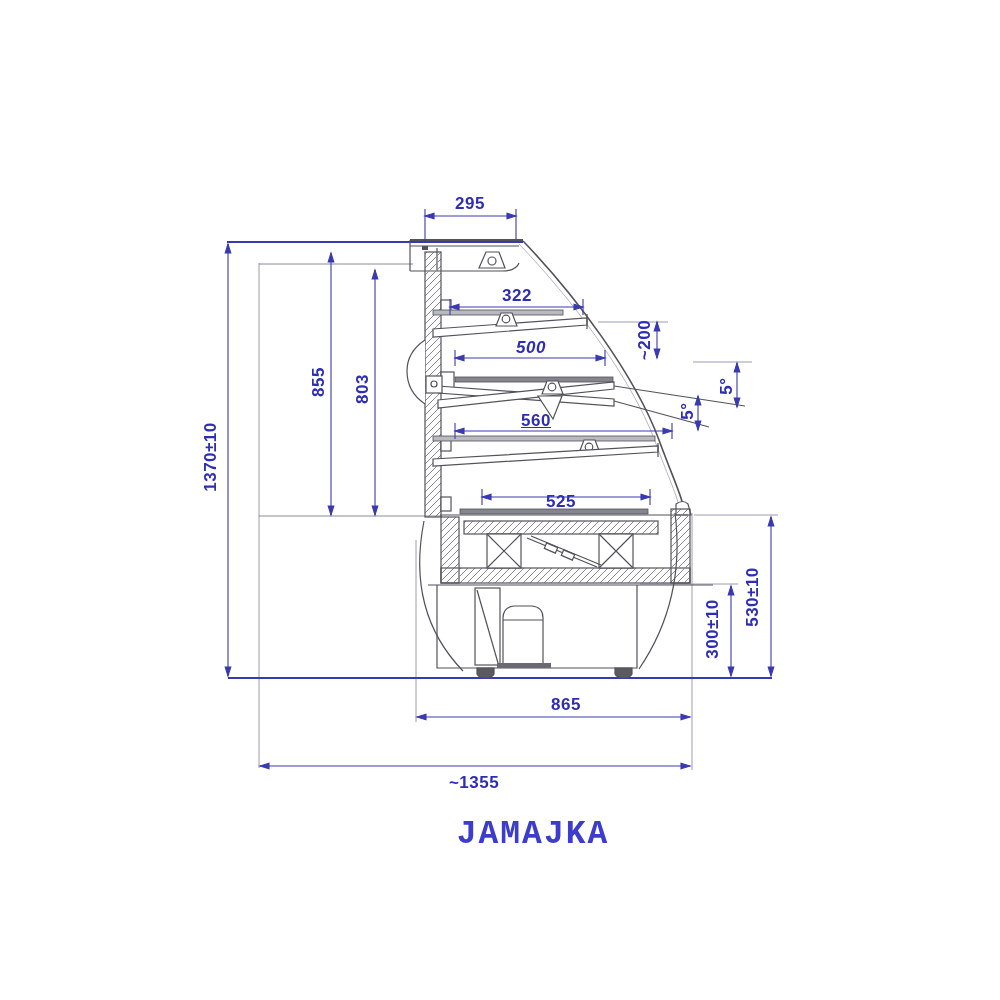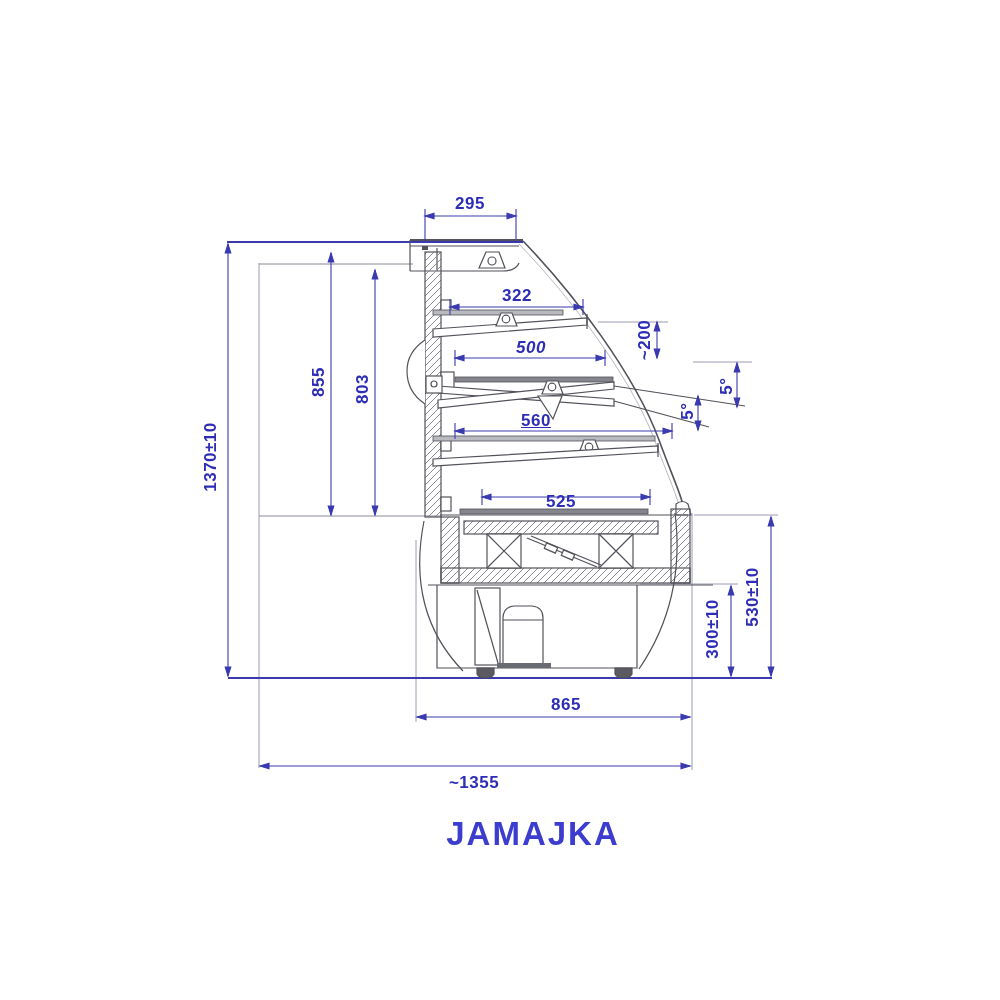--- a/index.html
+++ b/index.html
@@ -3,21 +3,21 @@
 <meta charset="utf-8">
 <style>
   html,body{margin:0;padding:0;background:#ffffff;}
   #canvas{position:relative;width:812px;height:1000px;background:#ffffff;overflow:hidden;
           font-family:"Liberation Sans", sans-serif;}
   svg{position:absolute;left:0;top:0;}
   .dim{position:absolute;transform:translate(-50%,-50%);color:#2d2db6;font-weight:bold;
        font-size:17px;white-space:nowrap;letter-spacing:0.5px;}
   .dim.vert{transform:translate(-50%,-50%) rotate(-90deg);}
   .title{position:absolute;transform:translate(-50%,-50%);color:#3c3ccf;font-weight:bold;
-         font-size:33px;letter-spacing:2px;white-space:nowrap;}
+         font-size:33px;letter-spacing:2px;white-space:nowrap;font-family:Liberation Mono, monospace;}
 </style>
 </head>
 <body>
 
 <div id="canvas">
 
   <svg width="1000" height="1000" viewBox="0 0 1000 1000">
     <defs>
       <pattern id="h1" patternUnits="userSpaceOnUse" width="7" height="7">
         <path d="M0,7 L7,0" stroke="#8a8a94" stroke-width="1"></path>

